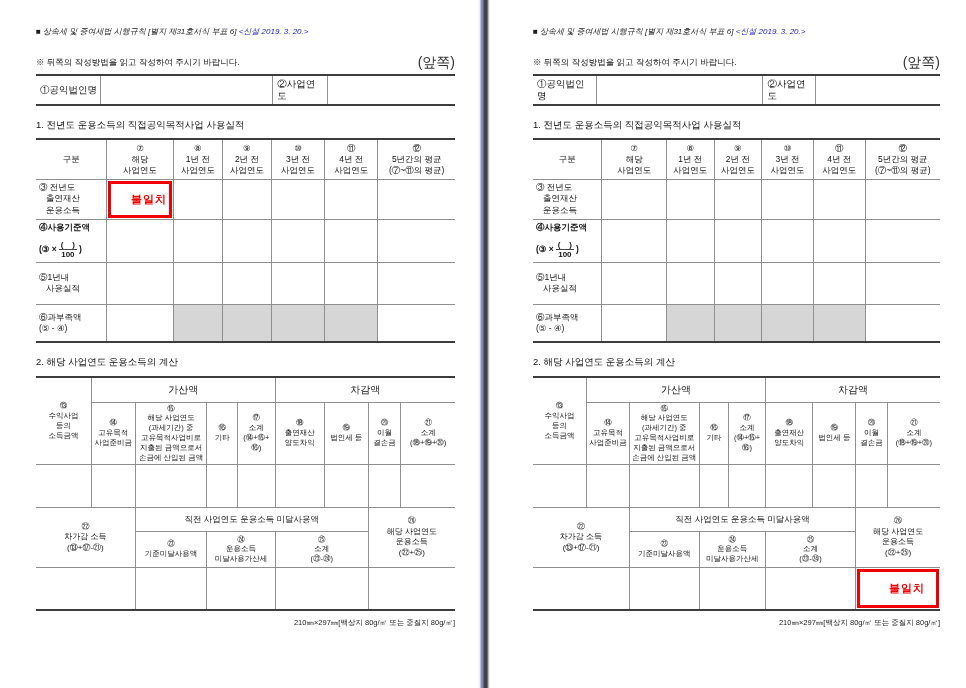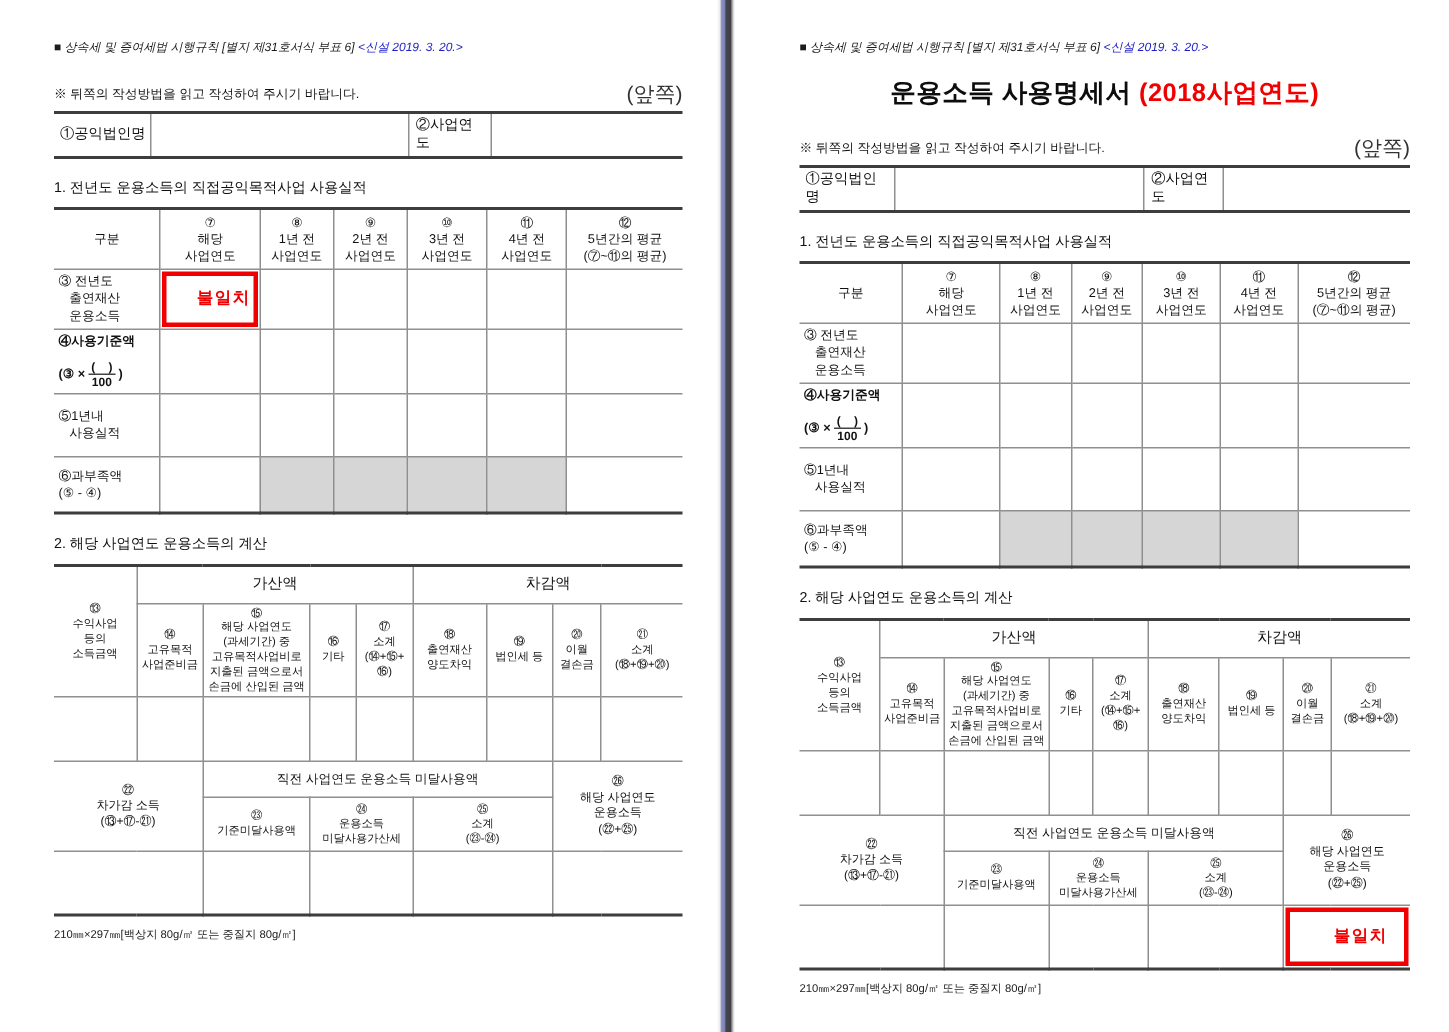--- a/index.html
+++ b/index.html
@@ -47,21 +47,21 @@
   .t2 .grp { font-size: 10px; }
   .ra { height: 25px; } .rb { height: 62px; } .rc { height: 43px; }
   .rd1 { height: 24px; } .rd2 { height: 36px; } .re { height: 43px; }
   .t2 .cha, .t2 .cur { font-size: 8px; }
   .t2 .gh { font-size: 8.5px; }
 
   td.holder { position: relative; }
   .mismatch { position: absolute; inset: 1px; border: 3px solid #f00000; color: #f00000;
               font-weight: bold; font-size: 11px; display: flex; align-items: center; justify-content: center;
               letter-spacing: 1px; padding-left: 18px; }
-  .footer { margin-top: 7px; font-size: 7.5px; color: #222; }
+  .footer { margin-top: 7px; text-align: right; font-size: 7.5px; color: #222; }
 </style>
 </head>
 <body>
 
 <div class="canvas">
 
   <div class="page page-left">
     <div class="ref">
       <span class="pw">■ 상속세 및 증여세법 시행규칙 [별지 제31호서식 부표 6]</span>
       <span class="rev">&lt;신설 2019. 3. 20.&gt;</span>
@@ -274,24 +274,20 @@
     <div class="footer">210㎜×297㎜[백상지 80g/㎡ 또는 중질지 80g/㎡]</div>
   </div>
 
   <div class="divider"></div>
 
   <div class="page page-right">
     <div class="ref">
       <span class="pw">■ 상속세 및 증여세법 시행규칙 [별지 제31호서식 부표 6]</span>
       <span class="rev">&lt;신설 2019. 3. 20.&gt;</span>
     </div>
-    <div class="title">
-      <span>운용소득 사용명세서</span>
-      <span class="yr">(2018사업연도)</span>
-    </div>
     <div class="note-row">
       <span>※ 뒤쪽의 작성방법을 읽고 작성하여 주시기 바랍니다.</span>
       <span class="front">(앞쪽)</span>
     </div>
 
     <table class="info-t">
       <colgroup>
           <col style="width:15.5%">
           <col style="width:41%">
           <col style="width:13%">

